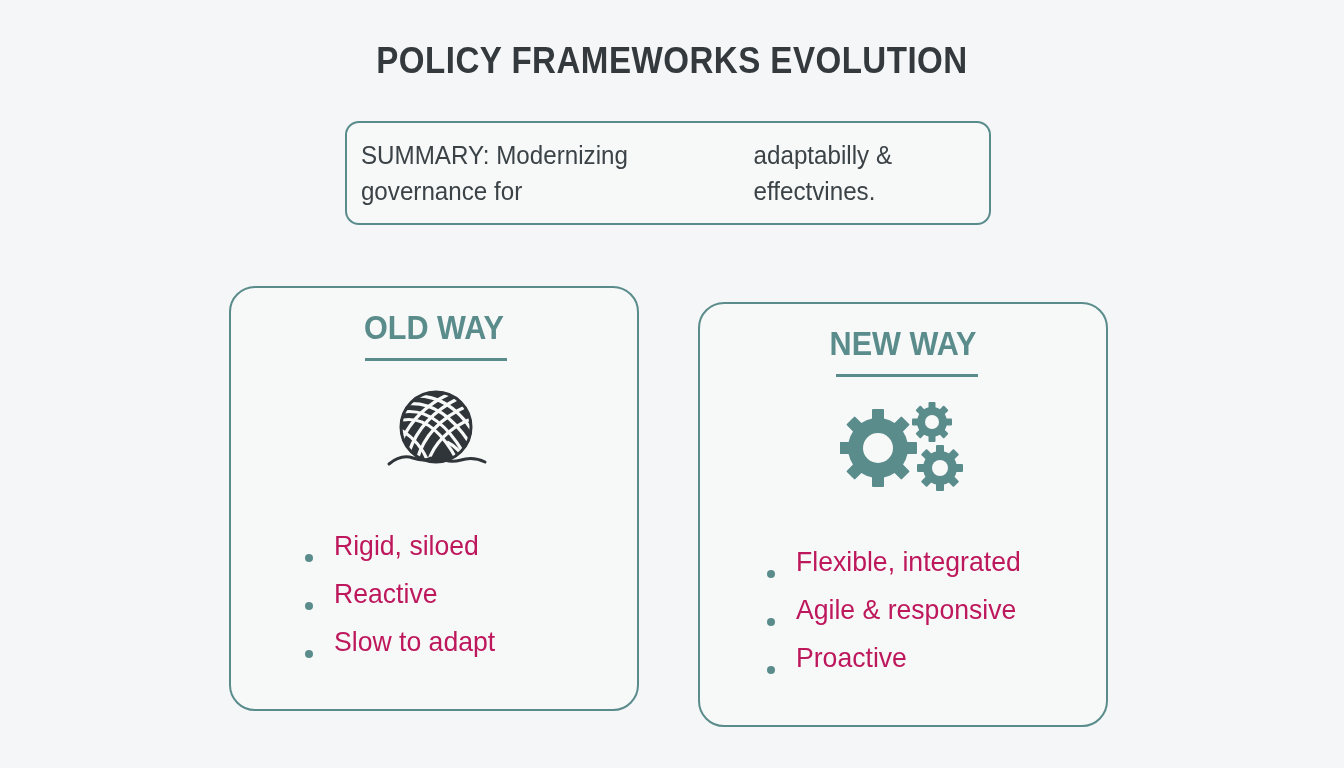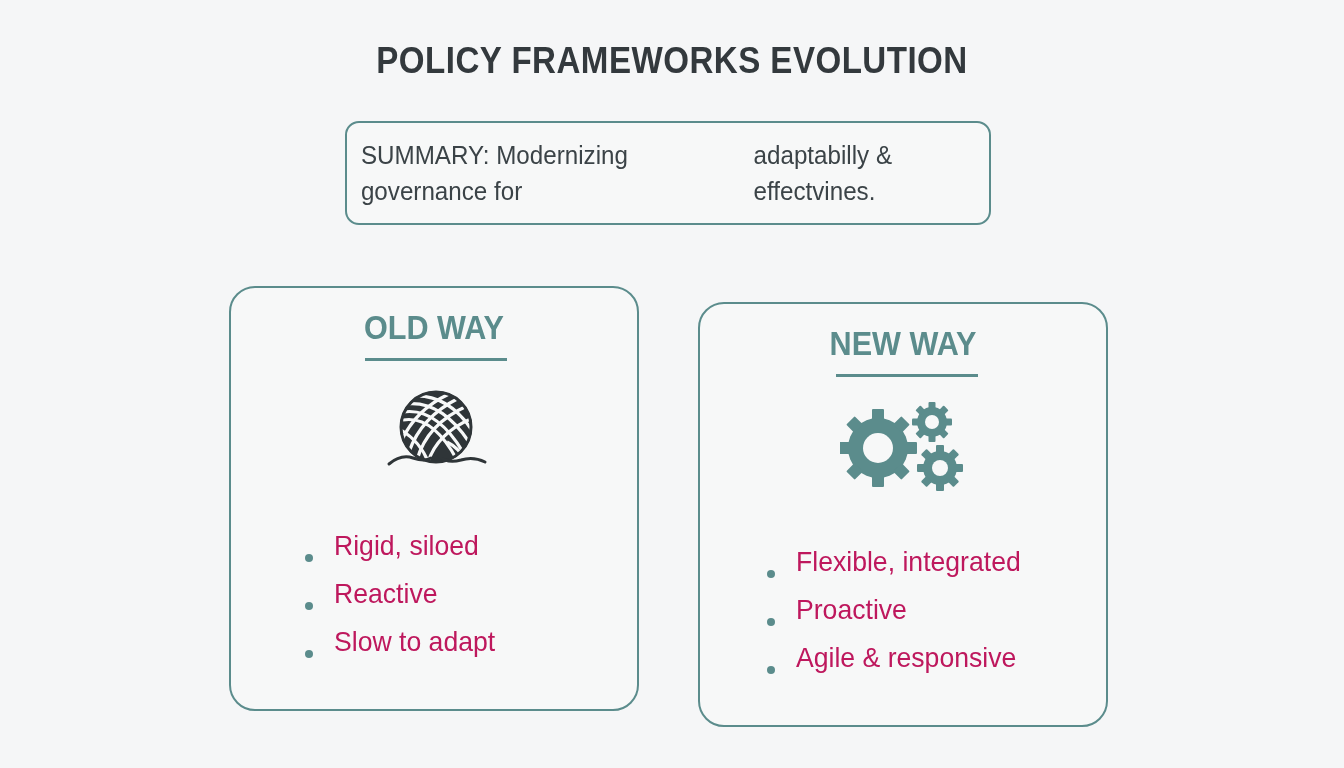--- a/index.html
+++ b/index.html
@@ -221,20 +221,20 @@
       </g>
     </svg>
   </div>
   <ul class="bullets">
     <li>
         <span class="dot"></span>
         <span class="txt">Flexible, integrated</span>
       </li>
     <li>
         <span class="dot"></span>
+        <span class="txt">Agile &amp; responsive</span>
+      </li>
+    <li>
+        <span class="dot"></span>
         <span class="txt">Proactive</span>
-      </li>
-    <li>
-        <span class="dot"></span>
-        <span class="txt">Agile &amp; responsive</span>
       </li>
   </ul>
 </div>
 
 </body></html>

